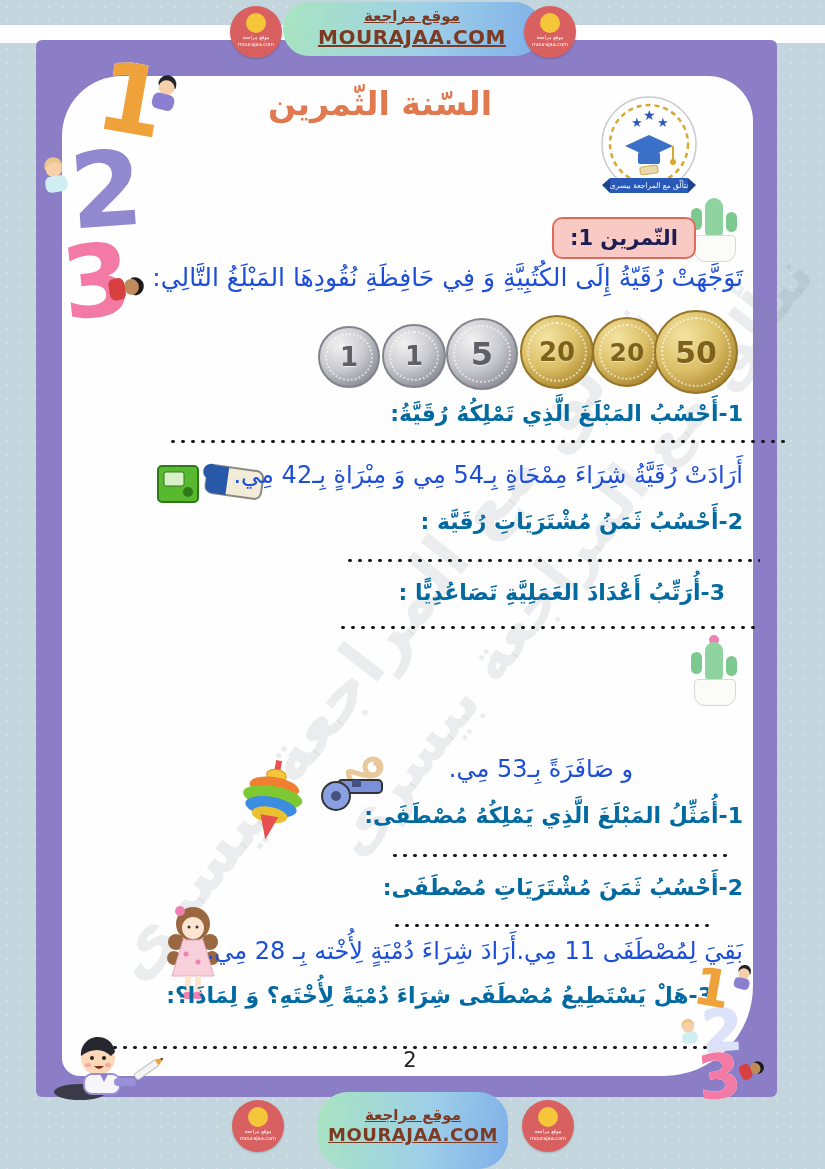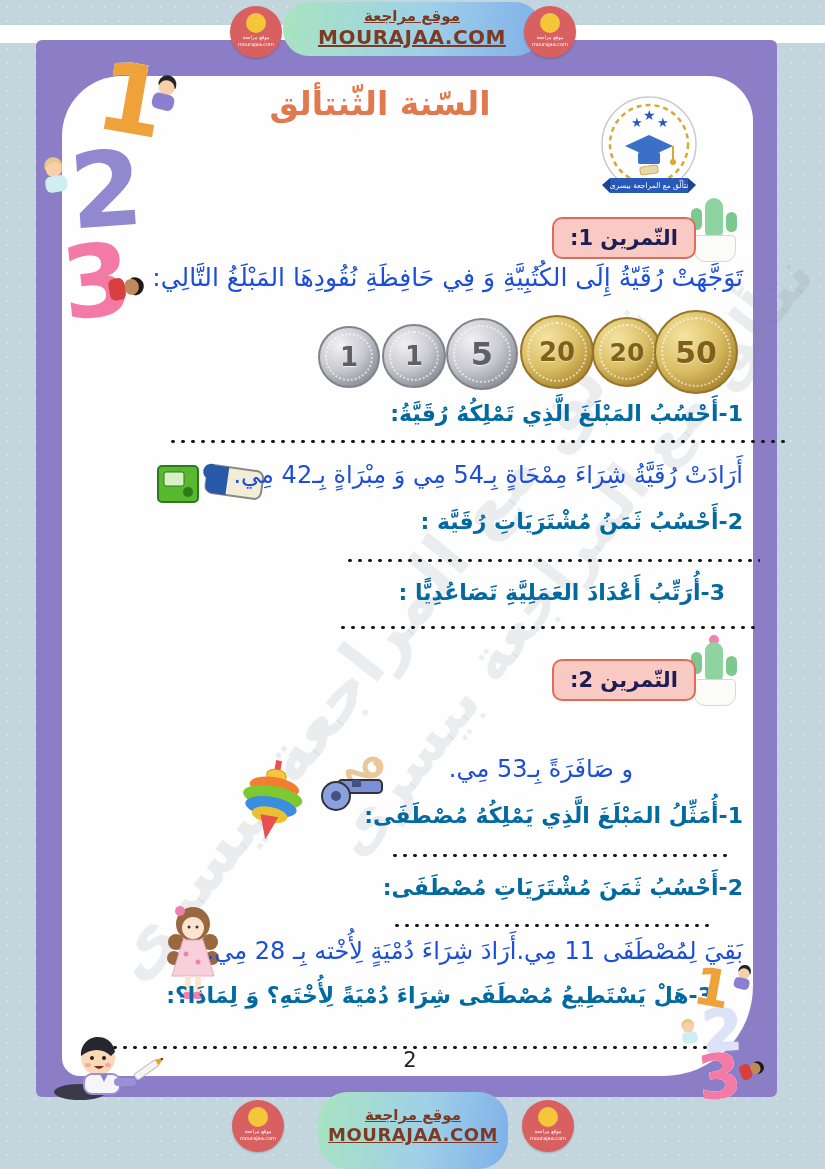--- a/index.html
+++ b/index.html
@@ -107,21 +107,21 @@
       <div class="hair"></div>
       <div class="head"></div>
       <div class="shirt"></div>
     </div>
   <div class="kid dark" style="left:112px;top:268px;transform:rotate(80deg);">
       <div class="hair"></div>
       <div class="head"></div>
       <div class="shirt"></div>
     </div>
 
-  <div class="t-grade">السّنة الثّنتألق</div>
+  <div class="t-grade">السّنة الثّمرين</div>
 
   <svg class="svg-art" style="left:598px;top:94px;" width="102" height="110" viewBox="0 0 102 110">
     <circle cx="51" cy="50" r="47" fill="#ffffff" stroke="#c9c9d4" stroke-width="1.5"></circle>
     <circle cx="51" cy="50" r="39" fill="none" stroke="#d8a830" stroke-width="2.5" stroke-dasharray="5 4"></circle>
     <text x="33" y="33" font-size="13" fill="#2858b8">★</text>
     <text x="45" y="26" font-size="14" fill="#2858b8">★</text>
     <text x="59" y="33" font-size="13" fill="#2858b8">★</text>
     <polygon points="27,52 51,41 75,52 51,63" fill="#3a70c8"></polygon>
     <rect x="40" y="58" width="22" height="12" rx="2" fill="#3a70c8"></rect>
     <path d="M75,52 l0,14" stroke="#d8a830" stroke-width="2"></path>
@@ -169,21 +169,20 @@
   <div class="q" style="right:100px;top:575px;">3-أُرَتِّبُ أَعْدَادَ العَمَلِيَّةِ تَصَاعُدِيًّا :</div>
   <div class="dots" style="left:338px;top:624px;width:420px;"></div>
 
   <div class="cactus" style="left:688px;top:642px;">
     <div class="flower"></div>
       <div class="arm-l"></div>
       <div class="arm-r"></div>
       <div class="stem"></div>
       <div class="pot"></div>
   </div>
-  <div class="ex-box" style="left:552px;top:659px;">التّمرين 2:</div>
 
   <div class="body-text" style="right:192px;top:750px;">و صَافَرَةً بِـ53 مِي.</div>
 
   <svg class="svg-art" style="left:232px;top:758px;" width="80" height="86" viewBox="0 0 80 86">
     <g transform="rotate(10 40 43)">
       <rect x="37" y="2" width="6" height="12" fill="#e85050"></rect>
       <ellipse cx="40" cy="17" rx="10" ry="6" fill="#f5c63a" stroke="#c89a20"></ellipse>
       <ellipse cx="40" cy="29" rx="25" ry="10" fill="#f08030"></ellipse>
       <ellipse cx="40" cy="39" rx="30" ry="11" fill="#7ec832"></ellipse>
       <ellipse cx="40" cy="49" rx="26" ry="10" fill="#3a8de0"></ellipse>

